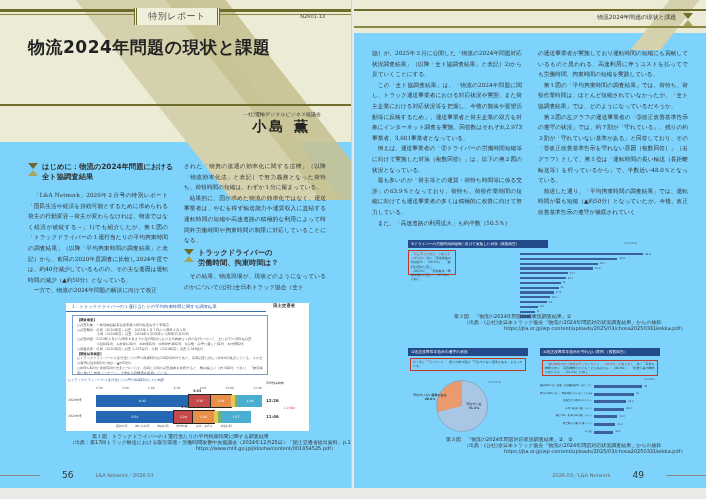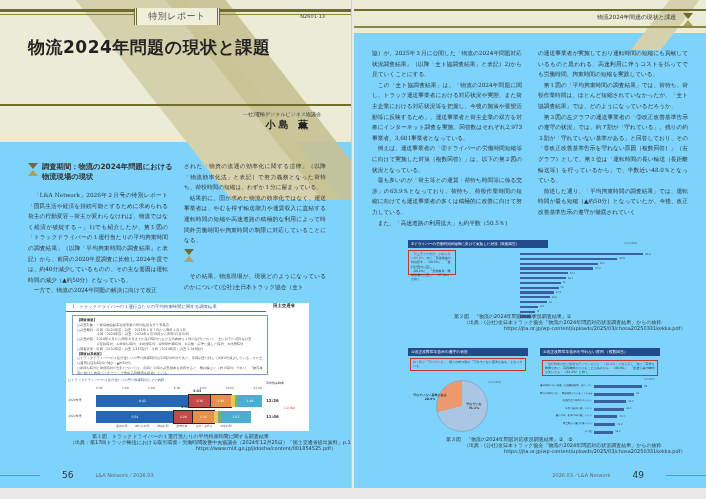--- a/index.html
+++ b/index.html
@@ -15,21 +15,21 @@
   .hdr-band { position: absolute; left: 0; top: 0; width: 100%; height: 142px; background: #ecebd6; }
   .diag1 { position: absolute; left: 60px; top: -20px; width: 110px; height: 220px; background: #d4d1ac; transform: skewX(38deg); transform-origin: top left; }
   .diag2 { position: absolute; left: 150px; top: -20px; width: 60px; height: 220px; background: #c6c294; transform: skewX(38deg); transform-origin: top left; opacity: .9; }
   .rule-top { position: absolute; left: 0; top: 9px; width: 100%; height: 3px; background: #6f6c2c; }
   .rule-top2 { position: absolute; left: 0; top: 14px; width: 100%; height: 1px; background: #8a8740; }
   .rule-bot { position: absolute; left: 0; top: 104px; width: 100%; height: 2px; background: #6f6c2c; }
   .special-tab { position: absolute; left: 134px; top: 8px; width: 86px; height: 17px; background: #efeed9; border-left: 3px double #6f6c2c; border-right: 3px double #6f6c2c; font-size: 9px; color: #555; display: flex; align-items: center; justify-content: center; letter-spacing: .5px; }
   .code-no { position: absolute; right: 26px; top: 13px; font-size: 5px; color: #444; }
   .main-title { position: absolute; left: 28px; top: 36px; font-size: 17px; font-weight: bold; color: #222; letter-spacing: .5px; white-space: nowrap; }
   .author-org { position: absolute; right: 30px; top: 111px; font-size: 5px; color: #333; }
-  .author-name { position: absolute; right: 40px; top: 118px; font-size: 10px; font-weight: bold; letter-spacing: 3px; color: #222; }
+  .author-name { position: absolute; right: 40px; top: 118px; font-size: 14px; font-weight: bold; letter-spacing: 3px; color: #222; }
 
   .sec-head { position: absolute; display: flex; align-items: flex-start; gap: 3px; }
   .sec-icon { width: 11px; height: 13px; flex: 0 0 auto; margin-top: 1px; position: relative; }
   .sec-icon::before { content: ""; position: absolute; left: 0; top: 0; border-left: 5.5px solid transparent; border-right: 5.5px solid transparent; border-top: 6.5px solid #6f6c2c; }
   .sec-icon::after { content: ""; position: absolute; left: 0; bottom: 0; border-left: 5.5px solid transparent; border-right: 5.5px solid transparent; border-bottom: 6.5px solid #a7a45c; }
   .sec-title { font-size: 7.3px; font-weight: bold; color: #333; line-height: 10px; }
 
   .body-text { position: absolute; font-family: "DejaVu Serif", serif; font-size: 5.7px; line-height: 10.6px; color: #333; text-align: justify; }
   .body-text p { text-indent: 1em; }
 
@@ -94,37 +94,41 @@
       <div class="code-no">N2601-13</div>
       <div class="main-title">物流2024年問題の現状と課題</div>
       <div class="rule-bot"></div>
       <div class="author-org">一社)運輸デジタルビジネス協議会</div>
       <div class="author-name">小島 薫</div>
     </div>
 
     <div class="sec-head" style="left:28px; top:162px;">
       <span class="sec-icon"></span>
       <div class="sec-title">
-        <div>調査期間：物流の2024年問題における</div>
-        <div>物流現場の現状</div>
+        <div>はじめに：物流の2024年問題における</div>
+        <div>全ト協調査結果</div>
       </div>
     </div>
 
     <div class="body-text" style="left:28px; top:190px; width:140px;">
       <p>「L&amp;A Network」2026年２月号の特別レポート「国民生活や経済を持続可能とするために求められる荷主の行動変容～荷主が変わらなければ、物流ではなく経済が破綻する～」1)でも紹介したが、第１図の「トラックドライバーの１運行当たりの平均拘束時間の調査結果」（以降「平均拘束時間の調査結果」と表記）から、前回の2020年度調査に比較し2024年度では、約40分減少しているものの、その主な要因は運転時間の減少（▲約50分）となっている。</p>
       <p>一方で、物流の2024年問題の解決に向けて改正</p>
     </div>
 
     <div class="body-text" style="left:184px; top:161px; width:142px;">
       <p style="text-indent:0">された「物資の流通の効率化に関する法律」（以降「物流効率化法」と表記）で努力義務となった荷待ち、荷役時間の短縮は、わずか１分に留まっている。</p>
       <p>結果的に、国が求めた物流の効率化ではなく、運送事業者は、やむを得ず輸送能力や運賃収入に直結する運転時間の短縮や高速道路の積極的な利用によって時間外労働時間や拘束時間の制限に対応していることになる。</p>
     </div>
 
     <div class="sec-head" style="left:184px; top:248px;">
       <span class="sec-icon"></span>
+      <div class="sec-title">
+        <div>トラックドライバーの</div>
+        <div>労働時間、拘束時間は？</div>
+      </div>
     </div>
 
     <div class="body-text" style="left:184px; top:271px; width:142px;">
       <p>その結果、物流現場が、現状どのようになっているのかについて(公社)全日本トラック協会（全ト</p>
     </div>
 
     <div class="fig1">
       <div class="fig1-title">1．トラックドライバーの１運行当たりの平均拘束時間に関する調査結果</div>
       <div class="fig1-logo">国土交通省</div>
       <div class="fig1-box">

